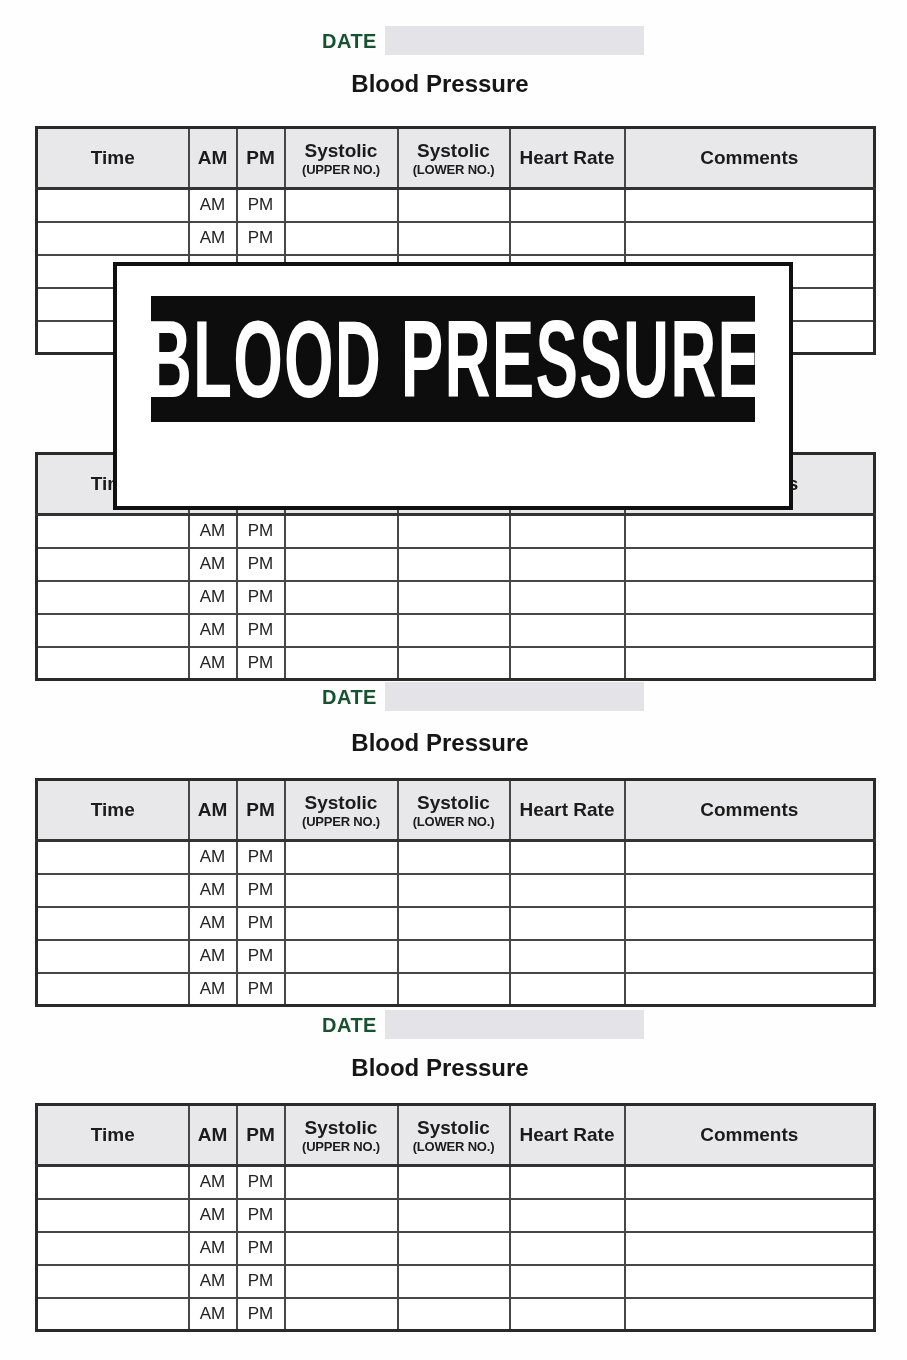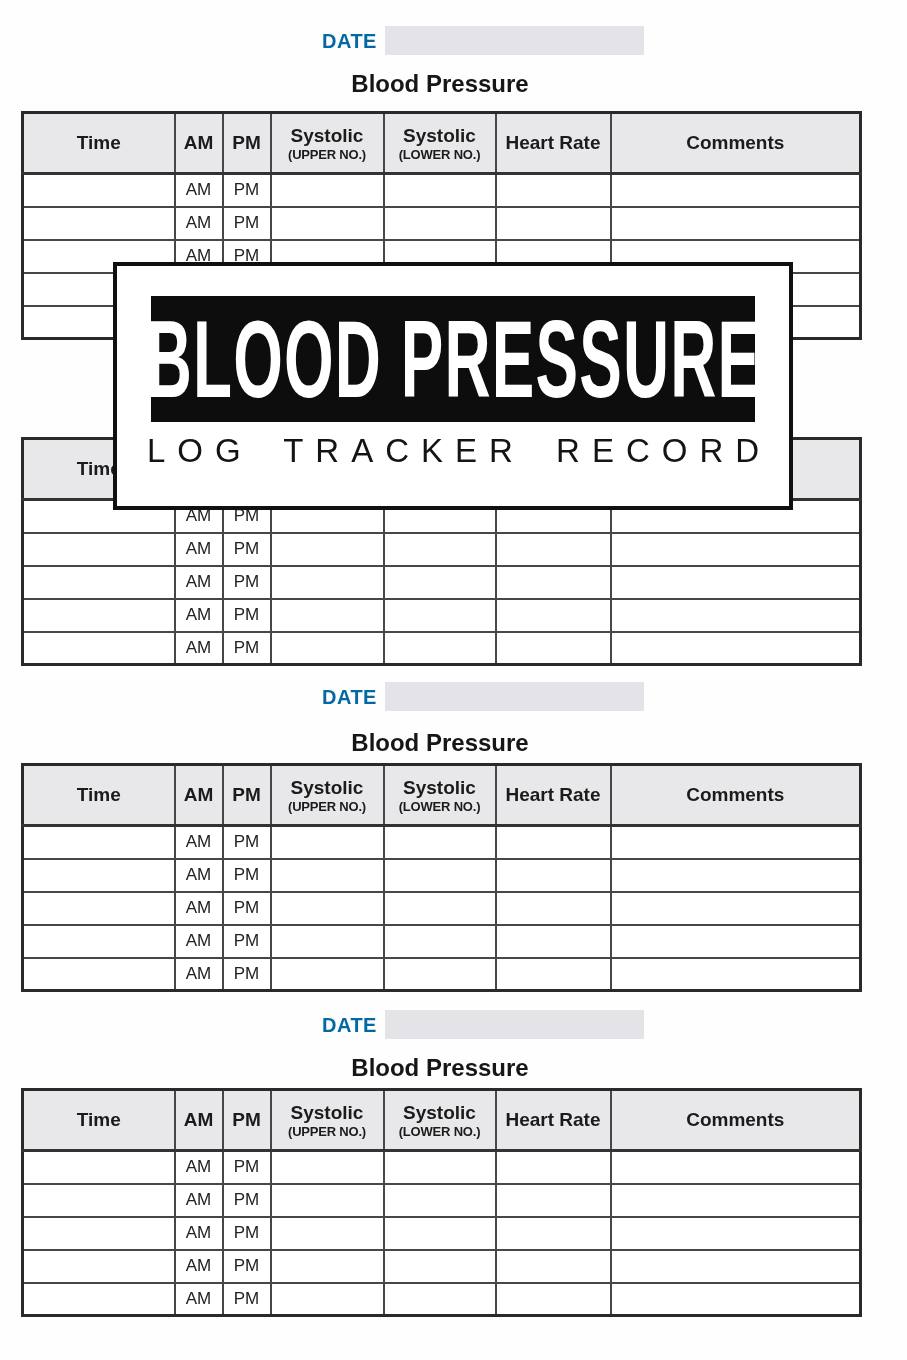--- a/index.html
+++ b/index.html
@@ -4,39 +4,39 @@
 <style>
   html,body{margin:0;padding:0;background:#ffffff;}
   body{font-family:"Liberation Sans", sans-serif; -webkit-font-smoothing:antialiased;}
   .sheet{
     position:relative; width:907px; height:1360px; background:#fefefe; overflow:hidden;
   }
 
   
   .date-label{
     position:absolute; left:322px; font-size:20px; font-weight:bold;
-    color:#0369a1; letter-spacing:0.5px; line-height:29px;
+    color:#14532d; letter-spacing:0.5px; line-height:29px;
   }
   .date-box{
     position:absolute; left:385px; width:259px; height:29px;
     background:#e4e4e8;
   }
   .dl-1{top:27px;} .db-1{top:26px;}
   .dl-3{top:683px;} .db-3{top:682px;}
   .dl-4{top:1011px;} .db-4{top:1010px;}
 
   
   .section-heading{
     position:absolute; left:35px; width:810px; text-align:center;
     font-size:24px; font-weight:bold; color:#161616;
   }
   .sh-1{top:70px;} .sh-3{top:729px;} .sh-4{top:1054px;}
 
   
-  .bp-table{position:absolute; left:21px; width:842px;}
+  .bp-table{position:absolute; left:35px; width:842px;margin-top:15px;}
   .bt-1{top:111px;} .bt-2{top:437px;} .bt-3{top:763px;} .bt-4{top:1088px;}
 
   table.bp-grid{
     border-collapse:collapse; table-layout:fixed; width:838px;
     border:3px solid #2a2a2a; background:#ffffff;
   }
   .bp-grid th, .bp-grid td{
     border:2px solid #474747; padding:0; text-align:center; vertical-align:middle; overflow:hidden;
   }
   .bp-grid thead th{
@@ -367,16 +367,15 @@
             <td></td>
           </tr>
         </tbody>
       </table>
     </div>
 
   <div class="overlay">
     <div class="band">
       <div class="band-title">BLOOD PRESSURE</div>
     </div>
-    <div class="overlay-subtitle">LOG TRACKER RECORD</div>
   </div>
 
 </div>
 
 </body></html>

